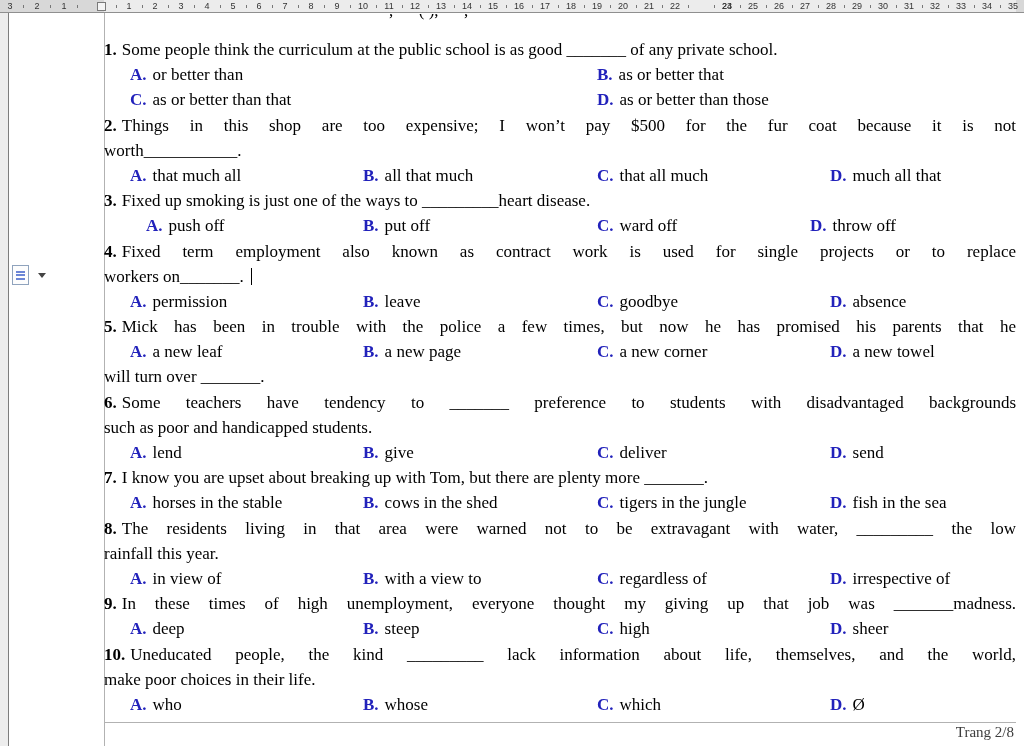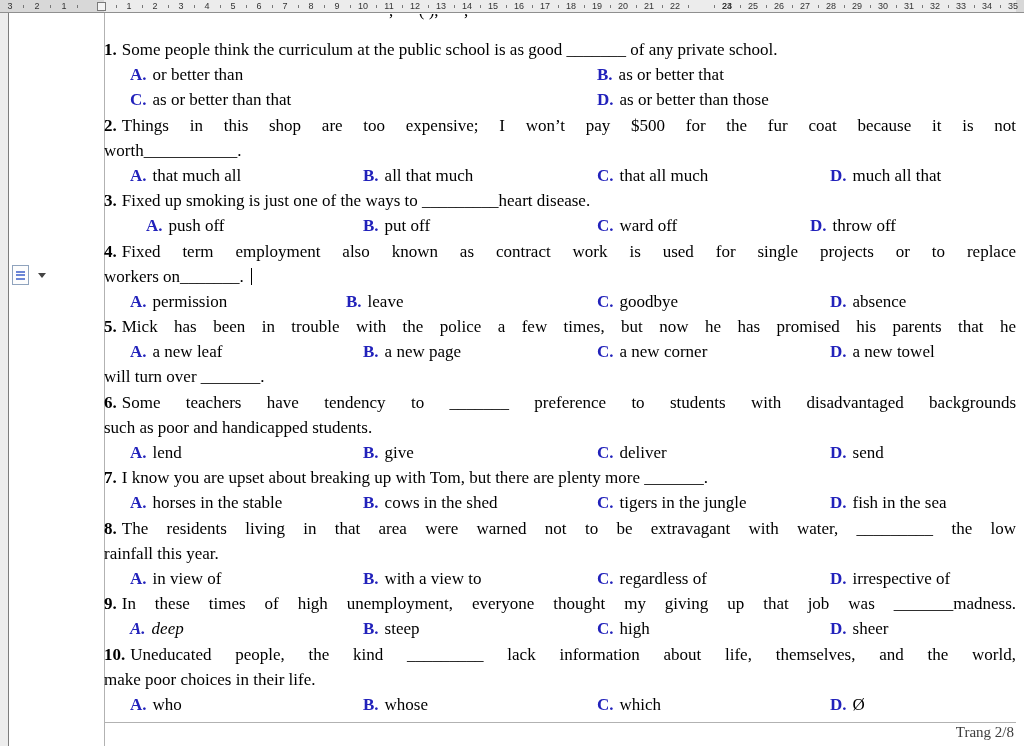--- a/index.html
+++ b/index.html
@@ -165,21 +165,21 @@
     <div class="line optrow">
       <span class="opt" style="left: 30px; margin-left: 12px;"><span class="optletter">A.</span><span>push off</span></span>
       <span class="opt" style="left: 259px;"><span class="optletter">B.</span><span>put off</span></span>
       <span class="opt" style="left: 493px;"><span class="optletter">C.</span><span>ward off</span></span>
       <span class="opt" style="left: 706px; text-align: center;"><span class="optletter">D.</span><span>throw off</span></span>
     </div>
     <div class="line justify"><span class="qnum">4.</span><span>Fixed term employment also known as contract work is used for single projects or to replace</span></div>
     <div class="line"><span>workers on_______.</span><span class="caret"></span></div>
     <div class="line optrow">
       <span class="opt" style="left: 26px;"><span class="optletter">A.</span><span>permission</span></span>
-      <span class="opt" style="left: 242px; text-align: right;"><span class="optletter">B.</span><span>leave</span></span>
+      <span class="opt" style="left: 259px; text-align: right;"><span class="optletter">B.</span><span>leave</span></span>
       <span class="opt" style="left: 493px;"><span class="optletter">C.</span><span>goodbye</span></span>
       <span class="opt" style="left: 726px;"><span class="optletter">D.</span><span>absence</span></span>
     </div>
     <div class="line justify"><span class="qnum">5.</span><span>Mick has been in trouble with the police a few times, but now he has promised his parents that he</span></div>
     <div class="line optrow">
       <span class="opt" style="left: 26px;"><span class="optletter">A.</span><span>a new leaf</span></span>
       <span class="opt" style="left: 259px;"><span class="optletter">B.</span><span>a new page</span></span>
       <span class="opt" style="left: 493px;"><span class="optletter">C.</span><span>a new corner</span></span>
       <span class="opt" style="left: 726px;"><span class="optletter">D.</span><span>a new towel</span></span>
     </div>
@@ -202,21 +202,21 @@
     <div class="line justify"><span class="qnum">8.</span><span>The residents living in that area were warned not to be extravagant with water, _________ the low</span></div>
     <div class="line"><span>rainfall this year.</span></div>
     <div class="line optrow">
       <span class="opt" style="left: 26px;"><span class="optletter">A.</span><span>in view of</span></span>
       <span class="opt" style="left: 259px;"><span class="optletter">B.</span><span>with a view to</span></span>
       <span class="opt" style="left: 493px;"><span class="optletter">C.</span><span>regardless of</span></span>
       <span class="opt" style="left: 726px;"><span class="optletter">D.</span><span>irrespective of</span></span>
     </div>
     <div class="line justify"><span class="qnum">9.</span><span>In these times of high unemployment, everyone thought my giving up that job was _______madness.</span></div>
     <div class="line optrow">
-      <span class="opt" style="left: 26px; font-style: italic;"><span class="optletter">A.</span><span>deep</span></span>
+      <span class="opt" style="left: 26px;"><span class="optletter">A.</span><span>deep</span></span>
       <span class="opt" style="left: 259px;"><span class="optletter">B.</span><span>steep</span></span>
       <span class="opt" style="left: 493px;"><span class="optletter">C.</span><span>high</span></span>
       <span class="opt" style="left: 726px;"><span class="optletter">D.</span><span>sheer</span></span>
     </div>
     <div class="line justify"><span class="qnum">10.</span><span>Uneducated people, the kind _________ lack information about life, themselves, and the world,</span></div>
     <div class="line"><span>make poor choices in their life.</span></div>
     <div class="line optrow">
       <span class="opt" style="left: 26px;"><span class="optletter">A.</span><span>who</span></span>
       <span class="opt" style="left: 259px;"><span class="optletter">B.</span><span>whose</span></span>
       <span class="opt" style="left: 493px;"><span class="optletter">C.</span><span>which</span></span>

